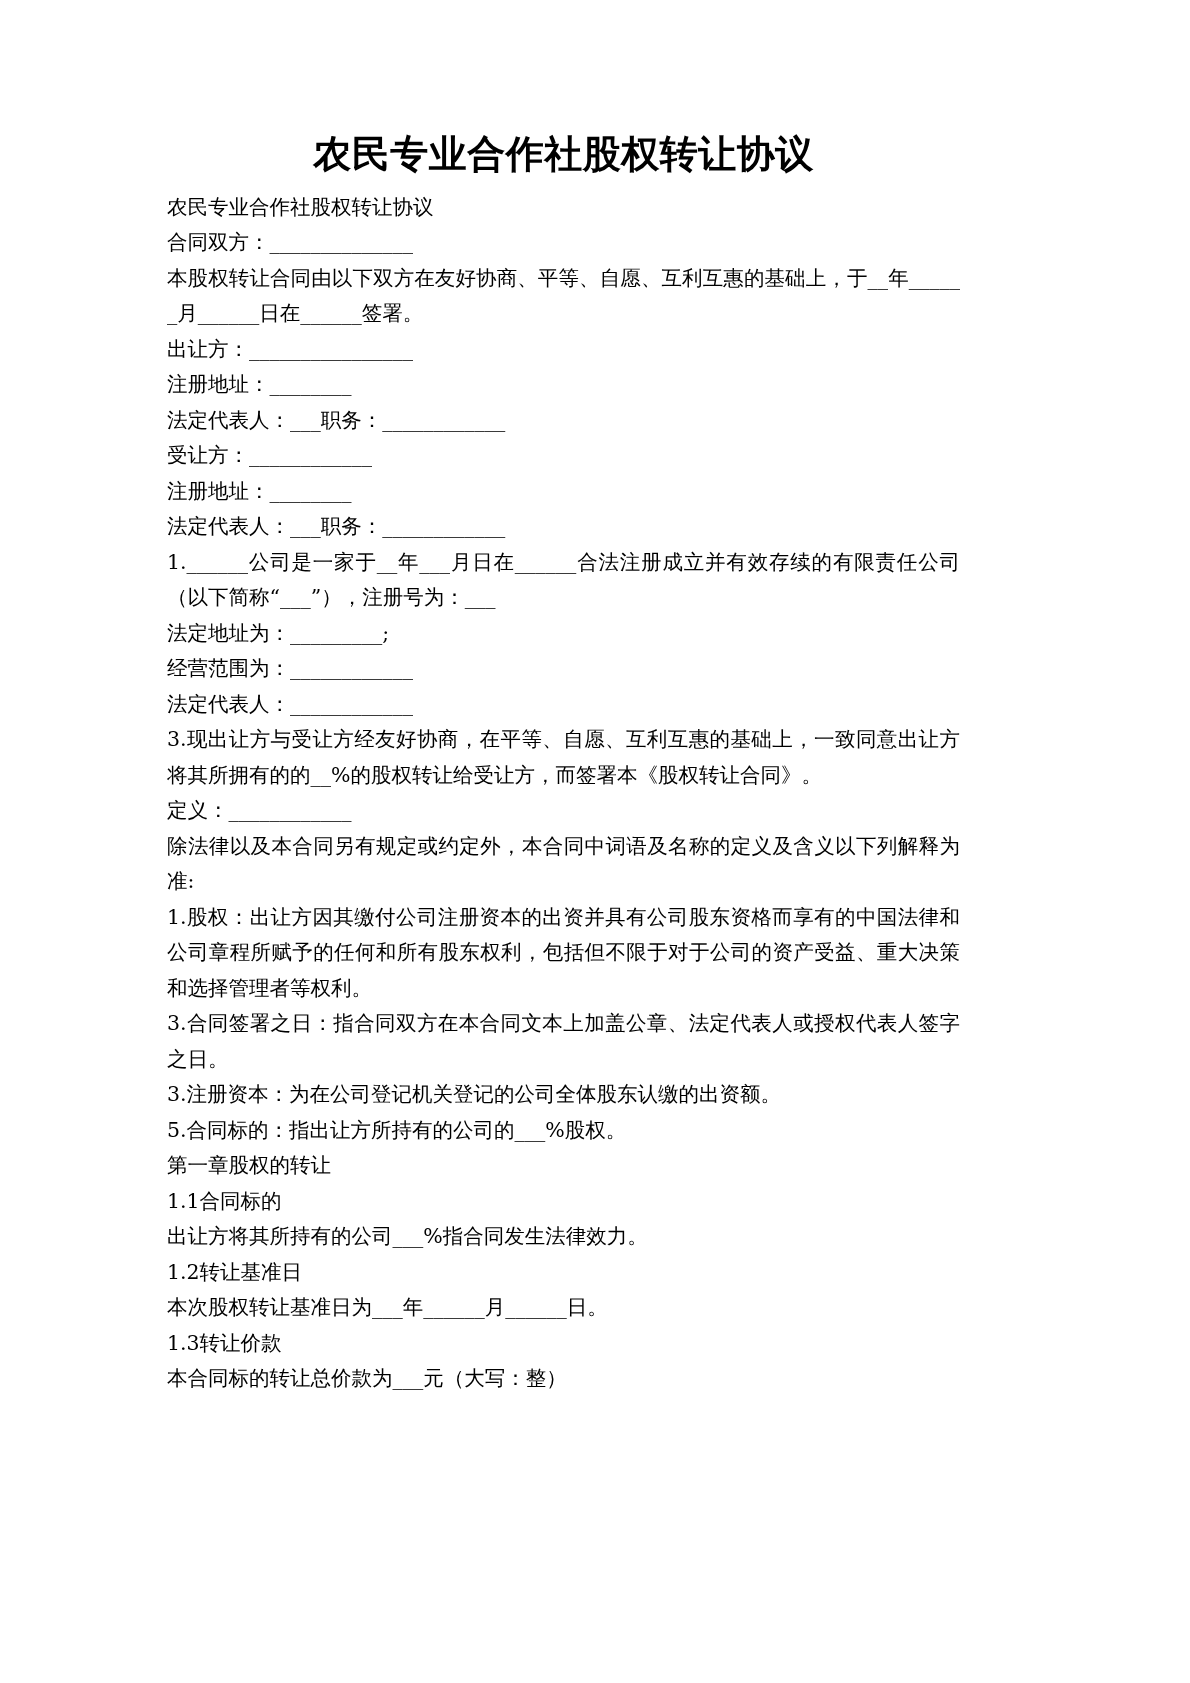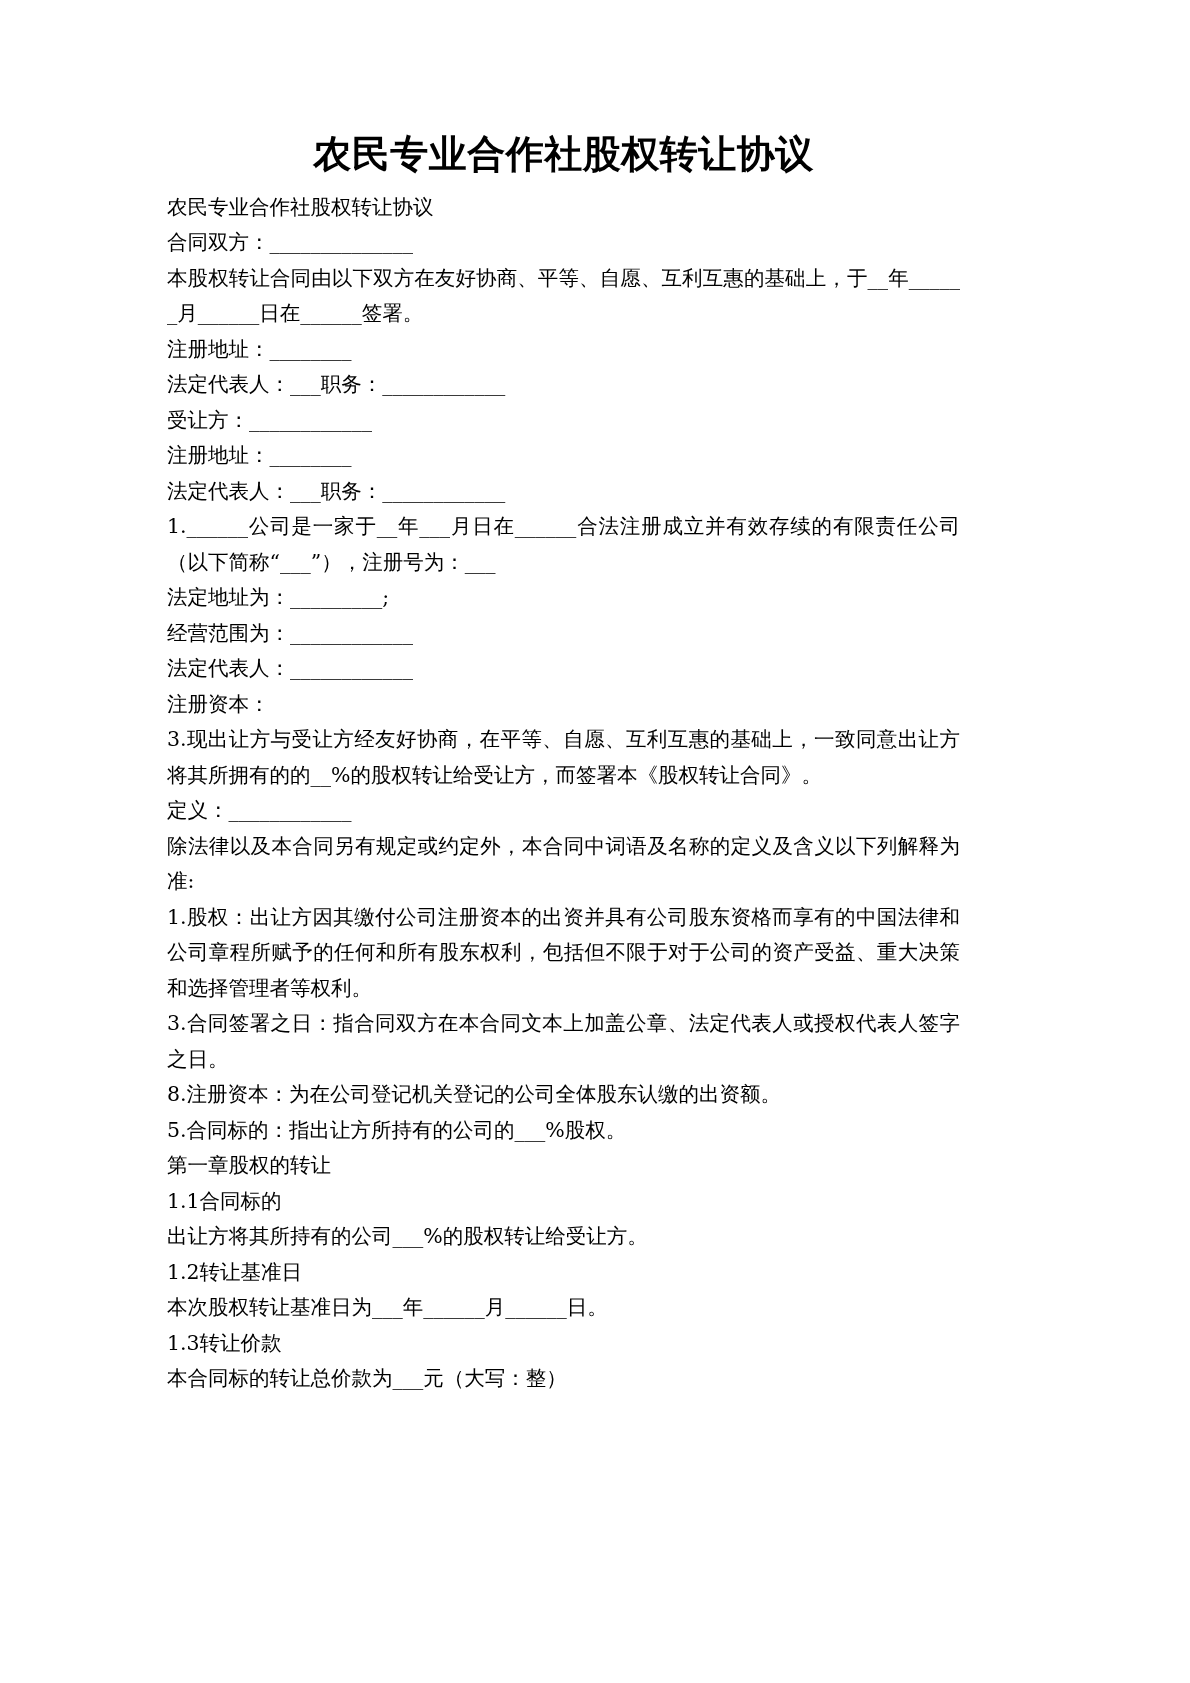--- a/index.html
+++ b/index.html
@@ -55,39 +55,39 @@
 </head>
 <body>
 
 <div class="page">
   <div class="content">
     <h1 class="doc-title">农民专业合作社股权转让协议</h1>
     <div class="body-block">
       <p class="para">农民专业合作社股权转让协议</p>
       <p class="para">合同双方：______________</p>
       <p class="para">本股权转让合同由以下双方在友好协商、平等、自愿、互利互惠的基础上，于__年______月______日在______签署。</p>
+      <p class="para">出让方：________________</p>
       <p class="para">注册地址：________</p>
       <p class="para">法定代表人：___职务：____________</p>
       <p class="para">受让方：____________</p>
       <p class="para">注册地址：________</p>
       <p class="para">法定代表人：___职务：____________</p>
       <p class="para">1.______公司是一家于__年___月日在______合法注册成立并有效存续的有限责任公司（以下简称“___”），注册号为：___</p>
       <p class="para">法定地址为：_________;</p>
       <p class="para">经营范围为：____________</p>
       <p class="para">法定代表人：____________</p>
-      <p class="para">注册资本：</p>
       <p class="para">3.现出让方与受让方经友好协商，在平等、自愿、互利互惠的基础上，一致同意出让方将其所拥有的的__%的股权转让给受让方，而签署本《股权转让合同》。</p>
       <p class="para">定义：____________</p>
       <p class="para">除法律以及本合同另有规定或约定外，本合同中词语及名称的定义及含义以下列解释为准:</p>
       <p class="para">1.股权：出让方因其缴付公司注册资本的出资并具有公司股东资格而享有的中国法律和公司章程所赋予的任何和所有股东权利，包括但不限于对于公司的资产受益、重大决策和选择管理者等权利。</p>
       <p class="para">3.合同签署之日：指合同双方在本合同文本上加盖公章、法定代表人或授权代表人签字之日。</p>
-      <p class="para">8.注册资本：为在公司登记机关登记的公司全体股东认缴的出资额。</p>
+      <p class="para">3.注册资本：为在公司登记机关登记的公司全体股东认缴的出资额。</p>
       <p class="para">5.合同标的：指出让方所持有的公司的___%股权。</p>
       <p class="para">第一章股权的转让</p>
       <p class="para">1.1合同标的</p>
-      <p class="para">出让方将其所持有的公司___%的股权转让给受让方。</p>
+      <p class="para">出让方将其所持有的公司___%指合同发生法律效力。</p>
       <p class="para">1.2转让基准日</p>
       <p class="para">本次股权转让基准日为___年______月______日。</p>
       <p class="para">1.3转让价款</p>
       <p class="para">本合同标的转让总价款为___元（大写：整）</p>
     </div>
   </div>
 </div>
 
 </body></html>

